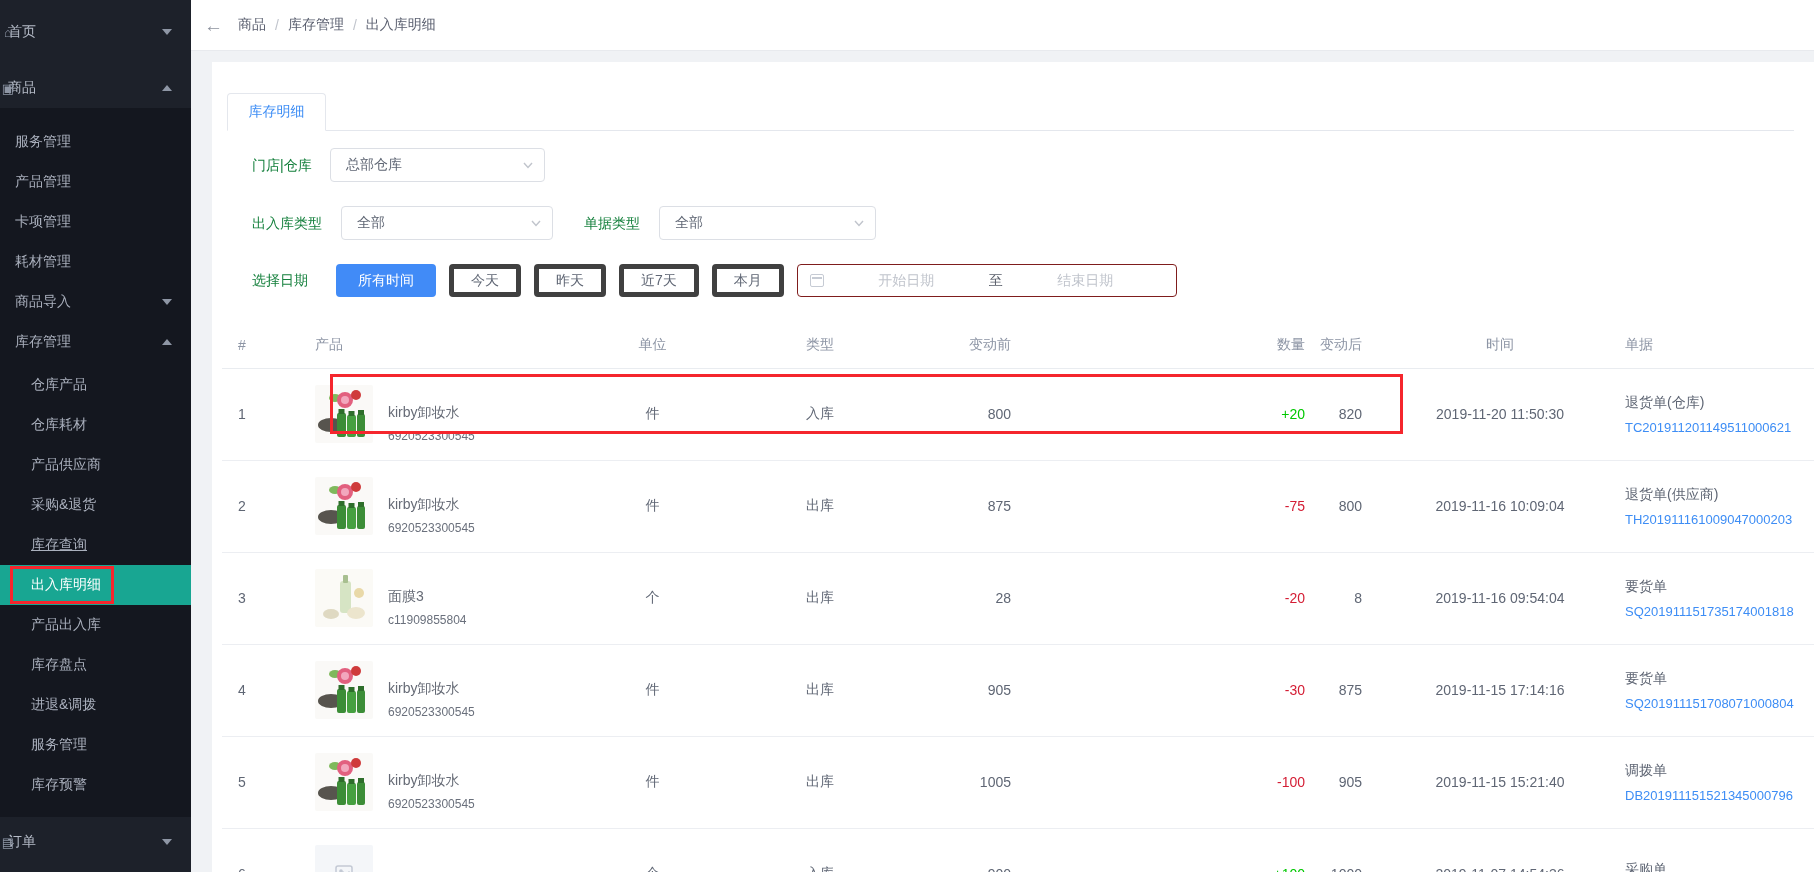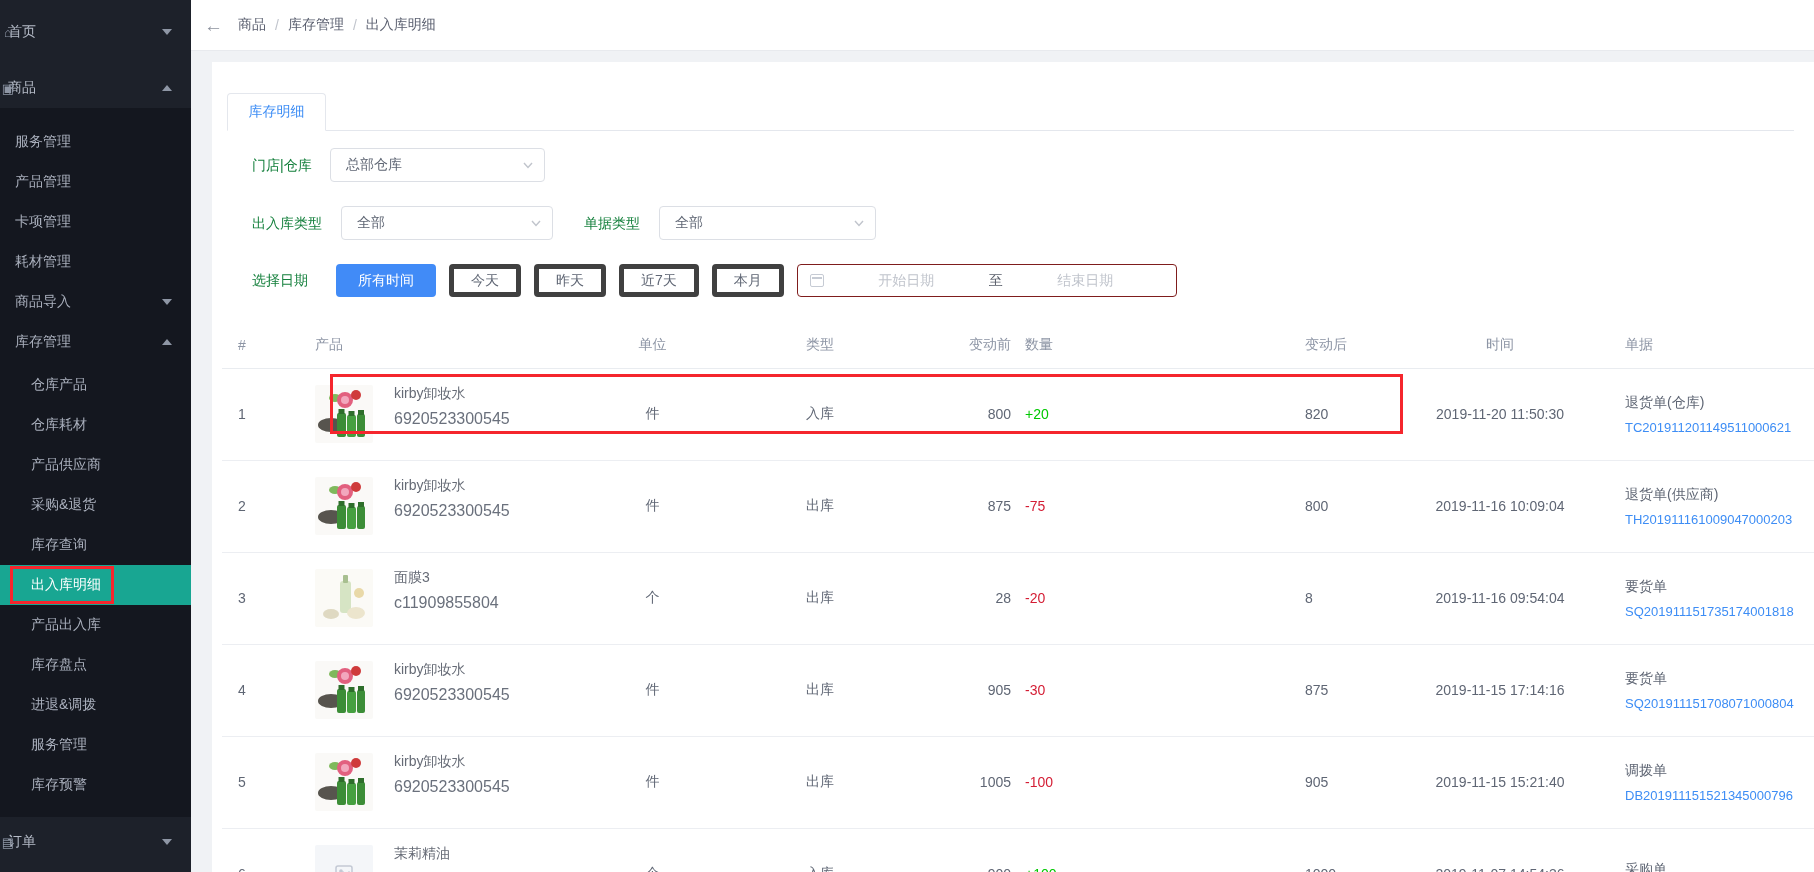--- a/index.html
+++ b/index.html
@@ -55,30 +55,30 @@
   .table-wrap { position:absolute; left:10px; right:0; top:261px; }
   table { border-collapse:collapse; table-layout:fixed; width:1592px; }
   th { height:45px; font-weight:400; color:#8d95a5; border-bottom:1px solid #e9ecf0; }
   td { height:92px; border-bottom:1px solid #eceef2; color:#5f6674; }
   th,td { padding:0; vertical-align:middle; font-size:14px; }
   .c-idx   { text-align:left;  padding-left:16px; }
   .c-prod  { text-align:left;  padding-left:15px; }
   .c-unit  { text-align:center; }
   .c-type  { text-align:center; }
   .c-before{ text-align:right; padding-right:14px; }
-  .c-qty   { text-align:left; }
-  .c-after { text-align:left; padding-right:13px; }
+  .c-qty   { text-align:right; }
+  .c-after { text-align:right; padding-right:13px; }
   .c-time  { text-align:center; }
   .c-doc   { text-align:left; }
   .qty.green { color:#00c800; }
   .qty.red   { color:#d41d34; }
-  .prod-cell { display:flex; align-items:flex-start; gap:21px; }
+  .prod-cell { display:flex; align-items:flex-end; gap:15px; }
   .thumb { width:58px; height:58px; border-radius:2px; overflow:hidden; flex:0 0 58px; }
   .pname { color:#666b76; }
-  .pcode { color:#6a707c; font-size:16px; margin-top:7px; }
+  .pcode { color:#6a707c; font-size:12px; margin-top:7px; }
   .doc-label { color:#5f6674; }
   .doc-link  { color:#3d8df5; font-size:13px; margin-top:8px; cursor:pointer; }
   
   .anno { position:absolute; border:3px solid #f5262d; pointer-events:none; z-index:20; background:transparent; }
   .anno-sidebar { left:10px; top:566px; width:104px; height:38px; }
   .anno-row { left:330px; top:374px; width:1073px; height:60px; }
 </style>
 </head>
 <body>
 
@@ -120,21 +120,21 @@
       </div>
     <div class="sub-item deep" style="top:297px;">
         <span class="lbl">仓库耗材</span>
       </div>
     <div class="sub-item deep" style="top:337px;">
         <span class="lbl">产品供应商</span>
       </div>
     <div class="sub-item deep" style="top:377px;">
         <span class="lbl">采购&amp;退货</span>
       </div>
-    <div class="sub-item deep" style="top:417px;">
+    <div class="sub-item deep" style="top:417px;text-decoration:underline;">
         <span class="lbl">库存查询</span>
       </div>
     <div class="sub-item deep active" style="top:457px;">
         <span class="lbl">出入库明细</span>
       </div>
     <div class="sub-item deep" style="top:497px;">
         <span class="lbl">产品出入库</span>
       </div>
     <div class="sub-item deep" style="top:537px;">
         <span class="lbl">库存盘点</span>

